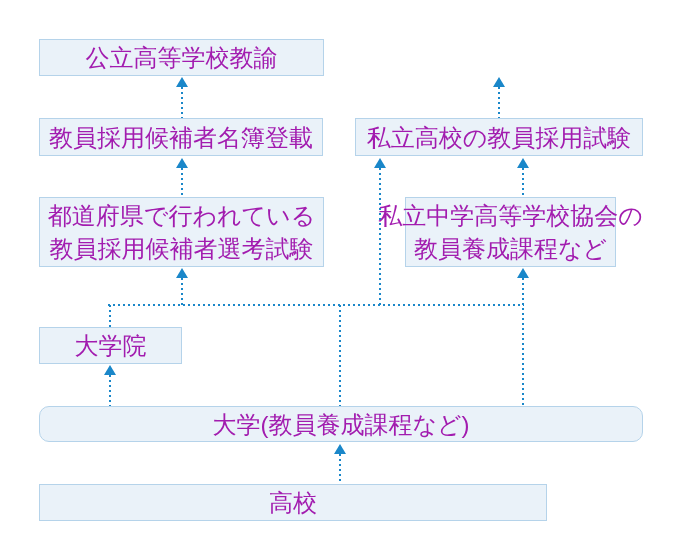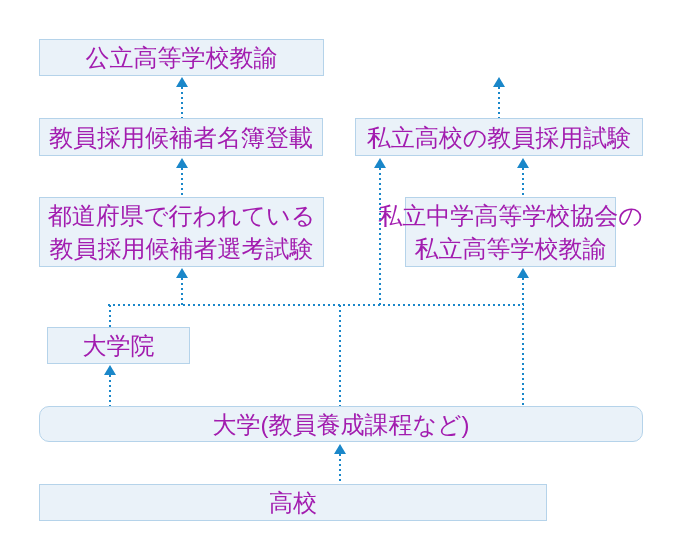--- a/index.html
+++ b/index.html
@@ -31,21 +31,21 @@
     white-space: nowrap;
   }
   .node span { display: block; }
   
   .n0 { left: 39px;  top: 39px;  width: 285px; height: 37px; }
   .n1 { left: 355px; top: 39px;  width: 288px; height: 37px; }
   .n2 { left: 39px;  top: 118px; width: 284px; height: 38px; align-items: center; }
   .n3 { left: 355px; top: 118px; width: 288px; height: 38px; }
   .n4 { left: 39px;  top: 197px; width: 285px; height: 70px; }
   .n5 { left: 405px; top: 197px; width: 211px; height: 70px; }
-  .n6 { left: 39px;  top: 327px; width: 143px; height: 37px; margin-left: 8px; }
+  .n6 { left: 39px;  top: 327px; width: 143px; height: 37px; }
   .n7 { left: 39px;  top: 406px; width: 604px; height: 36px; border-radius: 10px; }
   .n8 { left: 39px;  top: 484px; width: 508px; height: 37px; }
 
   
   .vline {
     position: absolute;
     width: 2px;
     background: repeating-linear-gradient(to bottom, #1a87c9 0 2px, transparent 2px 5px);
   }
   .hline {
@@ -97,21 +97,21 @@
   </div>
   <div class="node n3">
     <span>私立高校の教員採用試験</span>
   </div>
   <div class="node n4">
     <span>都道府県で行われている</span>
     <span>教員採用候補者選考試験</span>
   </div>
   <div class="node n5">
     <span>私立中学高等学校協会の</span>
-    <span>私立高等学校教諭</span>
+    <span>教員養成課程など</span>
   </div>
   <div class="node n6">
     <span>大学院</span>
   </div>
   <div class="node n7">
     <span>大学(教員養成課程など)</span>
   </div>
   <div class="node n8">
     <span>高校</span>
   </div>

